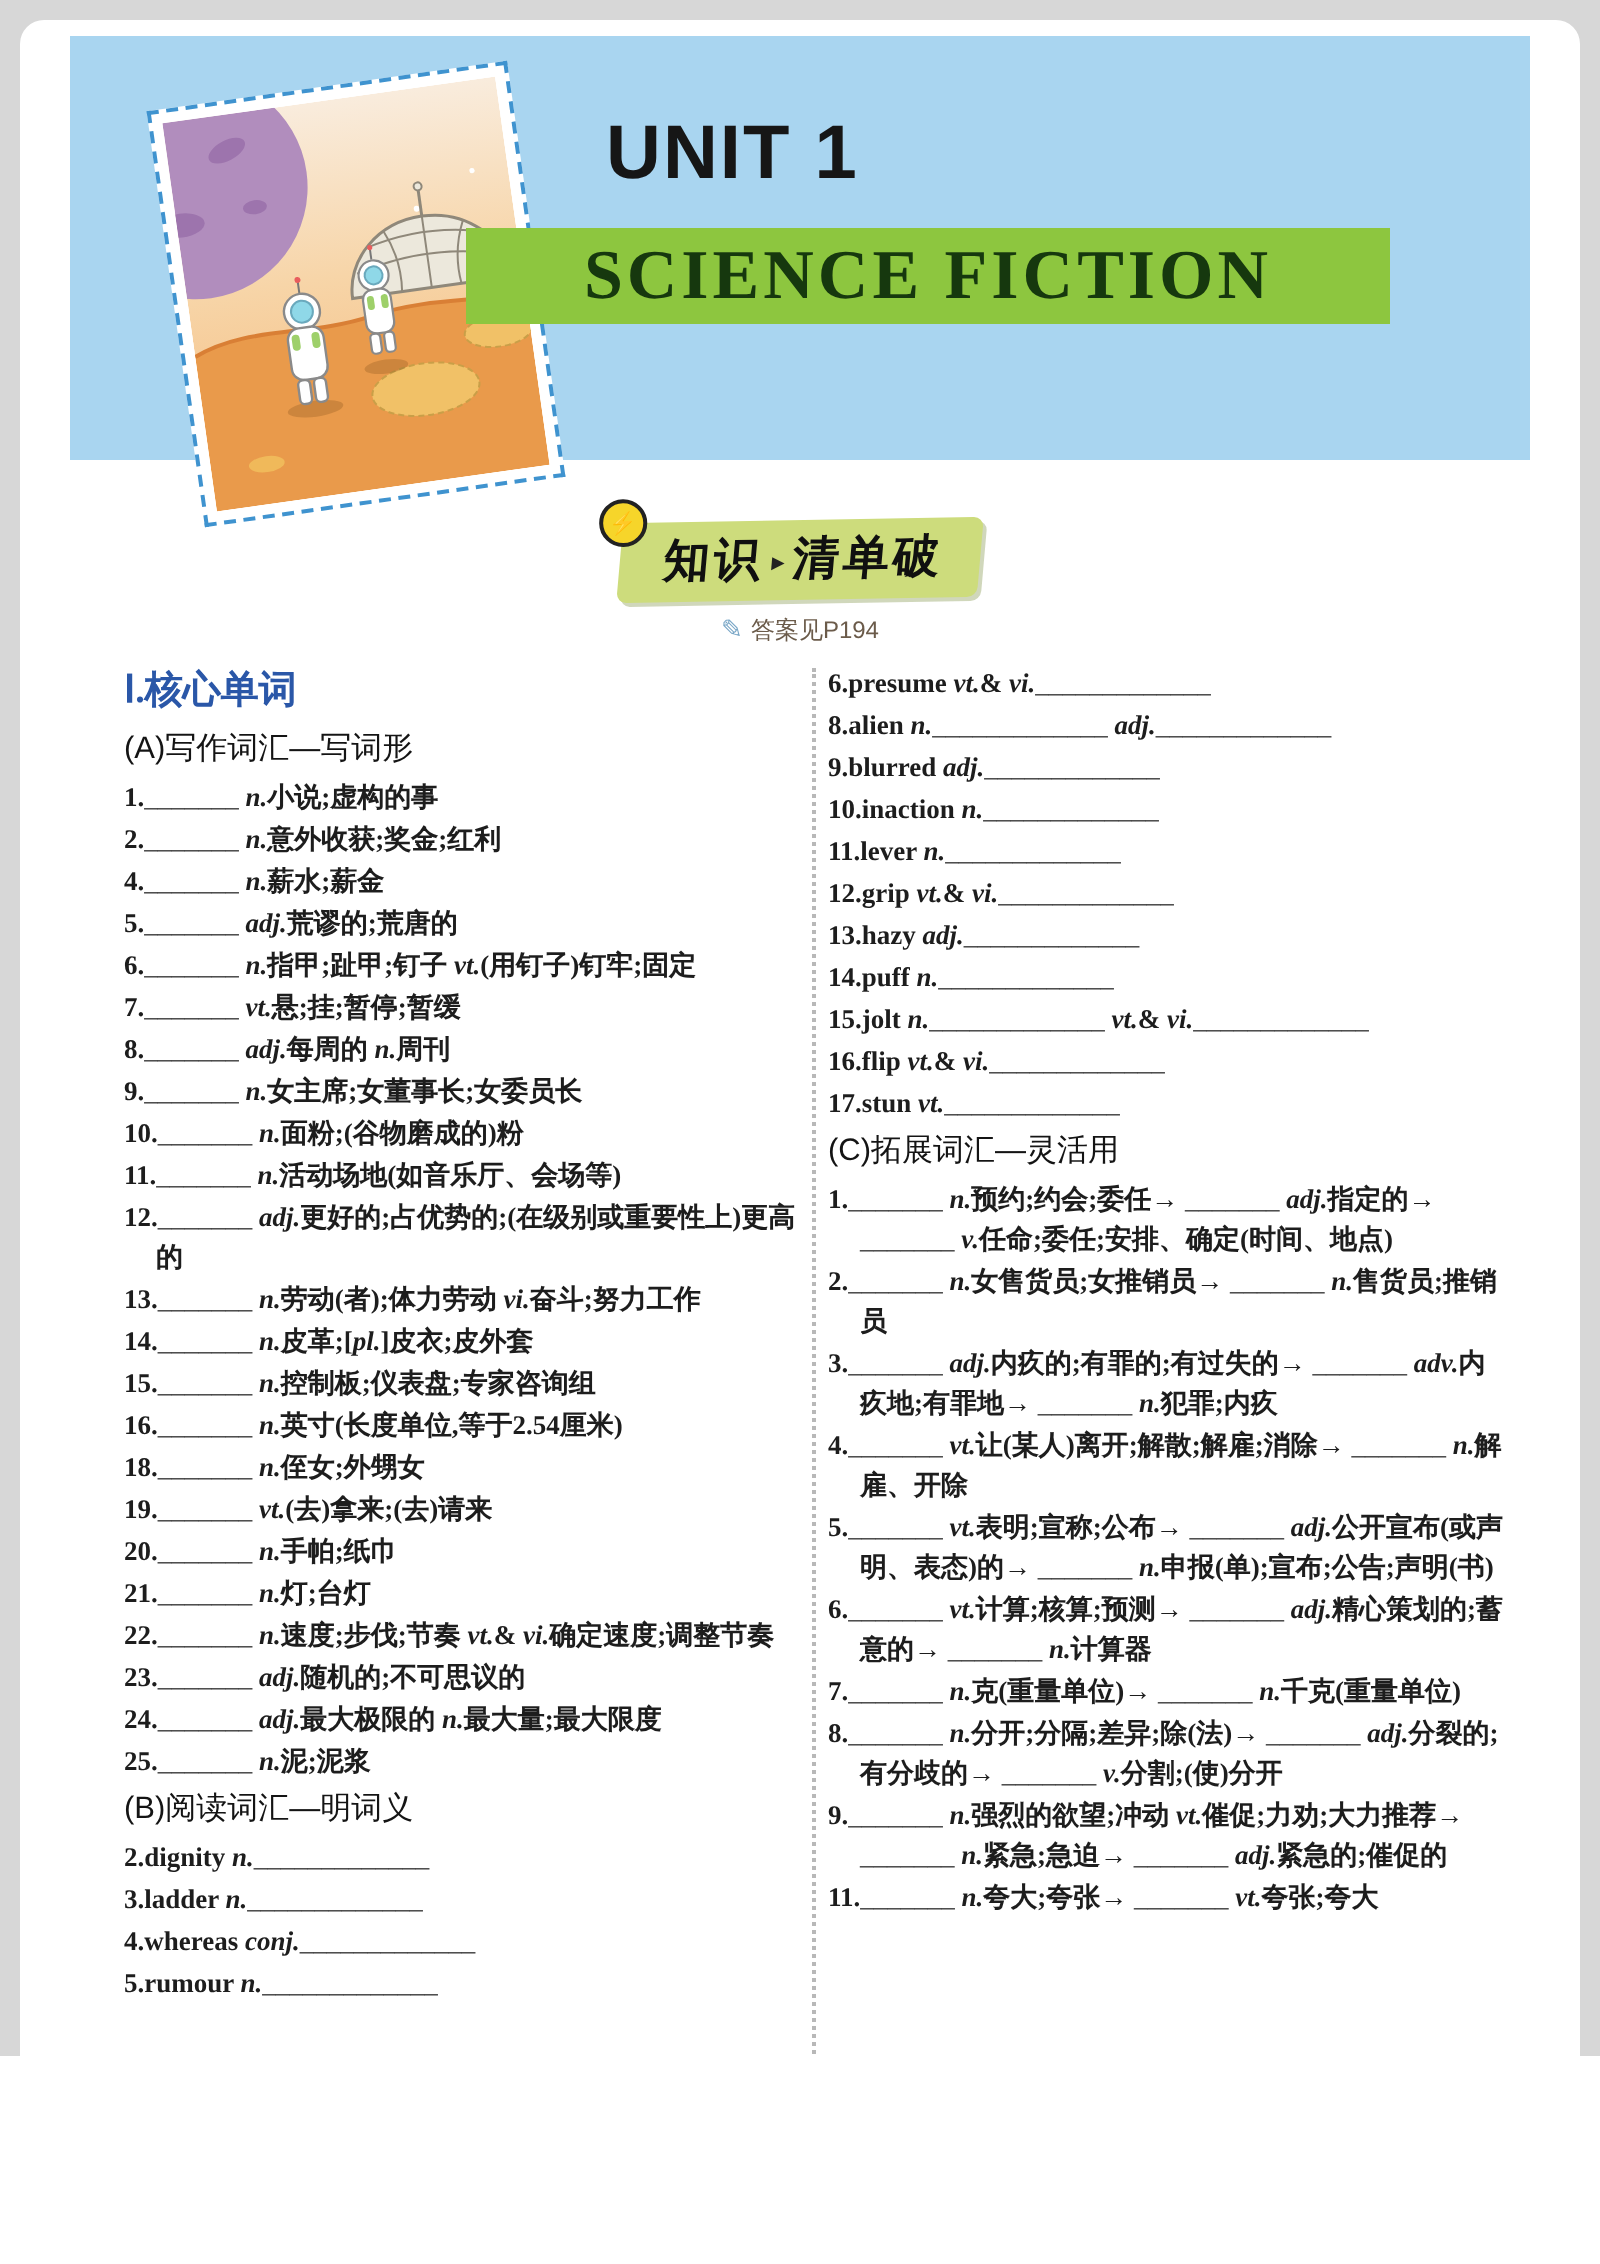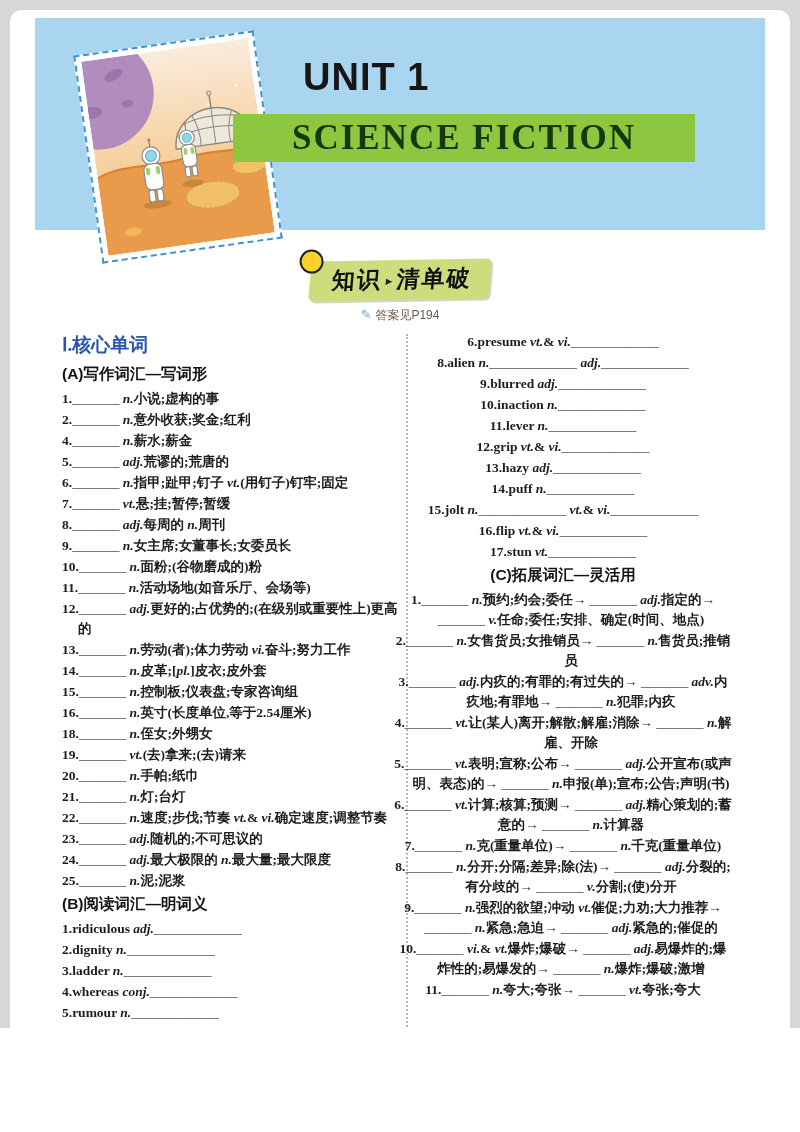--- a/index.html
+++ b/index.html
@@ -30,25 +30,25 @@
   .badge-sep{display:inline-block;font-size:13px;color:#222;margin:0 4px;vertical-align:2px;}
   .bulb-icon{position:absolute;left:-12px;top:-12px;width:20px;height:20px;border-radius:50%;
              background:#f6d52a;border:2px solid #222;display:flex;align-items:center;
              justify-content:center;font-size:11px;transform:skewX(6deg);}
   .answer-note{margin-top:7px;font-size:12px;color:#6b5b4a;}
   .pen-icon{color:#7aa7c7;font-size:13px;margin-right:4px;}
 
   
   .content{position:absolute;left:0;top:318px;width:780px;height:760px;}
   .col-left{position:absolute;left:52px;top:4px;width:338px;}
-  .col-right{position:absolute;left:383px;top:4px;width:340px;text-align:center;}
+  .col-right{position:absolute;left:404px;top:4px;width:340px;}
   .divider{position:absolute;left:396px;top:6px;height:748px;border-left:2px dotted #b8b8b8;}
   .section-title{font-size:19px;font-weight:800;color:#2a57a8;margin:0 0 6px 0;
                  font-family:"Liberation Serif",serif;}
-  .subhead{font-size:15.5px;font-weight:700;color:#141414;margin:3px 0 4px 0;}
+  .subhead{font-size:15.5px;font-weight:400;color:#141414;margin:3px 0 4px 0;}
   .vlist .item{font-family:"Liberation Serif",serif;font-size:13.5px;line-height:20px;
                font-weight:600;color:#1d1d1d;margin-bottom:1px;padding-left:16px;text-indent:-16px;}
   .vlist .pos{font-style:italic;font-weight:700;}
   .vlist .blank{font-weight:400;color:#333;}
 
   
   .footer{position:absolute;right:38px;top:1072px;display:flex;align-items:center;gap:18px;}
   .footer-unit,.footer-title{font-size:13px;font-weight:700;color:#8c8c8c;letter-spacing:1px;}
   .ribbon{background:#cde9f8;padding:3px 12px 3px 18px;
           clip-path:polygon(10px 0,100% 0,100% 100%,0 100%);}
@@ -166,21 +166,20 @@
             <div class="item">19.<span class="blank">_______</span> <i class="pos">vt.</i>(去)拿来;(去)请来</div>
             <div class="item">20.<span class="blank">_______</span> <i class="pos">n.</i>手帕;纸巾</div>
             <div class="item">21.<span class="blank">_______</span> <i class="pos">n.</i>灯;台灯</div>
             <div class="item">22.<span class="blank">_______</span> <i class="pos">n.</i>速度;步伐;节奏 <i class="pos">vt.</i>&amp; <i class="pos">vi.</i>确定速度;调整节奏</div>
             <div class="item">23.<span class="blank">_______</span> <i class="pos">adj.</i>随机的;不可思议的</div>
             <div class="item">24.<span class="blank">_______</span> <i class="pos">adj.</i>最大极限的 <i class="pos">n.</i>最大量;最大限度</div>
             <div class="item">25.<span class="blank">_______</span> <i class="pos">n.</i>泥;泥浆</div>
           </div>
         <div class="subhead">(B)阅读词汇—明词义</div>
         <div class="vlist">
-            <div class="item">1.ridiculous <i class="pos">adj.</i><span class="blank">_____________</span></div>
             <div class="item">2.dignity <i class="pos">n.</i><span class="blank">_____________</span></div>
             <div class="item">3.ladder <i class="pos">n.</i><span class="blank">_____________</span></div>
             <div class="item">4.whereas <i class="pos">conj.</i><span class="blank">_____________</span></div>
             <div class="item">5.rumour <i class="pos">n.</i><span class="blank">_____________</span></div>
           </div>
       </div>
       <div class="divider"></div>
       <div class="col-right">
         <div class="vlist">
             <div class="item">6.presume <i class="pos">vt.</i>&amp; <i class="pos">vi.</i><span class="blank">_____________</span></div>
@@ -199,21 +198,20 @@
         <div class="vlist">
             <div class="item">1.<span class="blank">_______</span> <i class="pos">n.</i>预约;约会;委任→ <span class="blank">_______</span> <i class="pos">adj.</i>指定的→ <span class="blank">_______</span> <i class="pos">v.</i>任命;委任;安排、确定(时间、地点)</div>
             <div class="item">2.<span class="blank">_______</span> <i class="pos">n.</i>女售货员;女推销员→ <span class="blank">_______</span> <i class="pos">n.</i>售货员;推销员</div>
             <div class="item">3.<span class="blank">_______</span> <i class="pos">adj.</i>内疚的;有罪的;有过失的→ <span class="blank">_______</span> <i class="pos">adv.</i>内疚地;有罪地→ <span class="blank">_______</span> <i class="pos">n.</i>犯罪;内疚</div>
             <div class="item">4.<span class="blank">_______</span> <i class="pos">vt.</i>让(某人)离开;解散;解雇;消除→ <span class="blank">_______</span> <i class="pos">n.</i>解雇、开除</div>
             <div class="item">5.<span class="blank">_______</span> <i class="pos">vt.</i>表明;宣称;公布→ <span class="blank">_______</span> <i class="pos">adj.</i>公开宣布(或声明、表态)的→ <span class="blank">_______</span> <i class="pos">n.</i>申报(单);宣布;公告;声明(书)</div>
             <div class="item">6.<span class="blank">_______</span> <i class="pos">vt.</i>计算;核算;预测→ <span class="blank">_______</span> <i class="pos">adj.</i>精心策划的;蓄意的→ <span class="blank">_______</span> <i class="pos">n.</i>计算器</div>
             <div class="item">7.<span class="blank">_______</span> <i class="pos">n.</i>克(重量单位)→ <span class="blank">_______</span> <i class="pos">n.</i>千克(重量单位)</div>
             <div class="item">8.<span class="blank">_______</span> <i class="pos">n.</i>分开;分隔;差异;除(法)→ <span class="blank">_______</span> <i class="pos">adj.</i>分裂的;有分歧的→ <span class="blank">_______</span> <i class="pos">v.</i>分割;(使)分开</div>
             <div class="item">9.<span class="blank">_______</span> <i class="pos">n.</i>强烈的欲望;冲动 <i class="pos">vt.</i>催促;力劝;大力推荐→ <span class="blank">_______</span> <i class="pos">n.</i>紧急;急迫→ <span class="blank">_______</span> <i class="pos">adj.</i>紧急的;催促的</div>
-            <div class="item">10.<span class="blank">_______</span> <i class="pos">vi.</i>&amp; <i class="pos">vt.</i>爆炸;爆破→ <span class="blank">_______</span> <i class="pos">adj.</i>易爆炸的;爆炸性的;易爆发的→ <span class="blank">_______</span> <i class="pos">n.</i>爆炸;爆破;激增</div>
             <div class="item">11.<span class="blank">_______</span> <i class="pos">n.</i>夸大;夸张→ <span class="blank">_______</span> <i class="pos">vt.</i>夸张;夸大</div>
           </div>
       </div>
     </div>
 
     <div class="footer">
       <span class="footer-unit">UNIT 1</span>
       <span class="footer-title">SCIENCE FICTION</span>
       <span class="ribbon">
         <span class="page-number">153</span>

